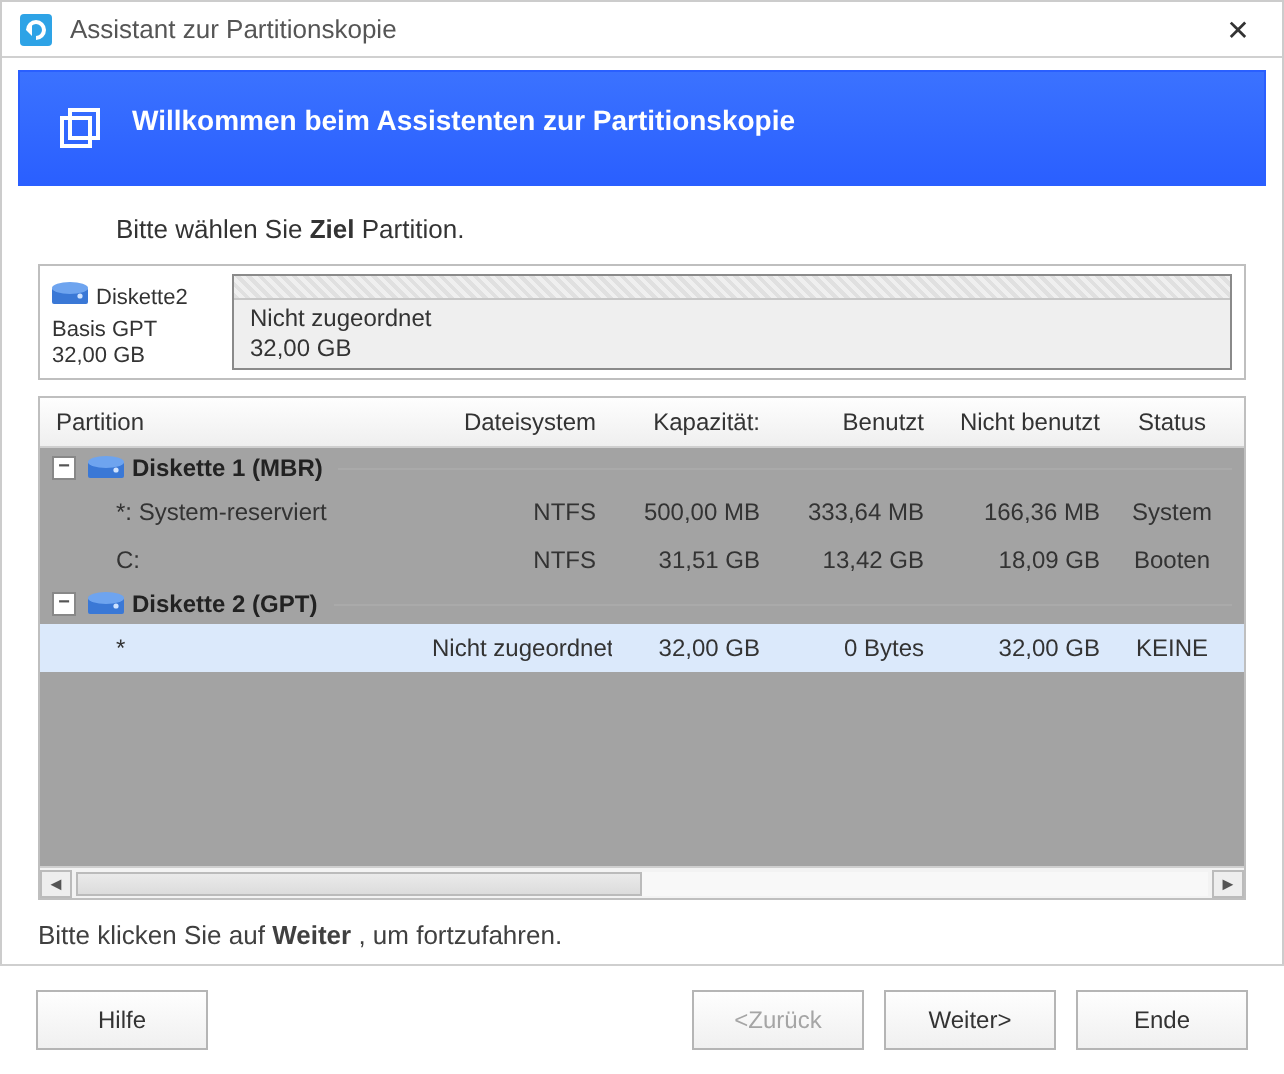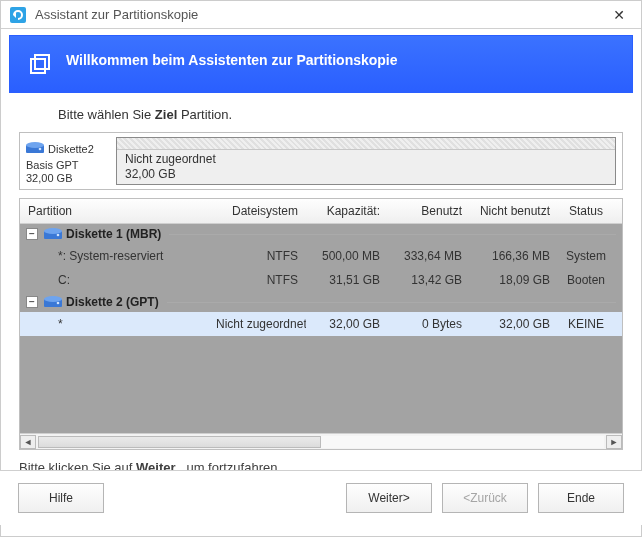--- a/index.html
+++ b/index.html
@@ -163,21 +163,21 @@
   }
   .hscroll .track { flex:1; height:12px; margin:0 2px; background:#f8f8f8; position:relative;}
   .hscroll .thumb { position:absolute; left:0; top:0; height:12px; width:50%;
     background:linear-gradient(#eaeaea,#dcdcdc); border:1px solid #bbb; }
   
   .instr2 { font-size: 13px; color: #404040; margin-top: 10px; }
   .instr2 .bold { font-weight: bold; }
   
   .footer {
     position: absolute;
-    bottom: 12px; left: 0; right: 0;
+    bottom: 0; left: 0; right: 0;
     border-top: 1px solid #cfcfcf;
     padding: 12px 18px;
     display: flex;
     align-items: center;
     background: #fff;
   }
   .btn {
     min-width: 86px;
     height: 30px;
     border: 1px solid #b5b5b5;
@@ -319,16 +319,16 @@
     <span>Bitte klicken Sie auf </span>
     <span class="bold">Weiter</span>
     <span> , um fortzufahren.</span>
   </div>
 
 </div>
 
 <div class="footer">
   <button class="btn" style="margin-left:0;">Hilfe</button>
   <span class="spacer"></span>
+  <button class="btn" disabled="">&lt;Zurück</button>
   <button class="btn">Weiter&gt;</button>
-  <button class="btn" disabled="">&lt;Zurück</button>
   <button class="btn">Ende</button>
 </div>
 
 </body></html>

